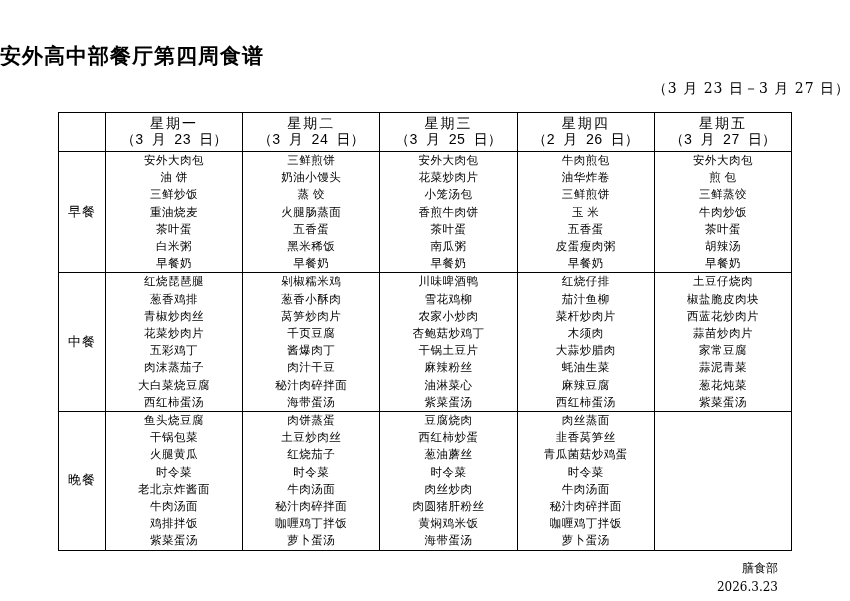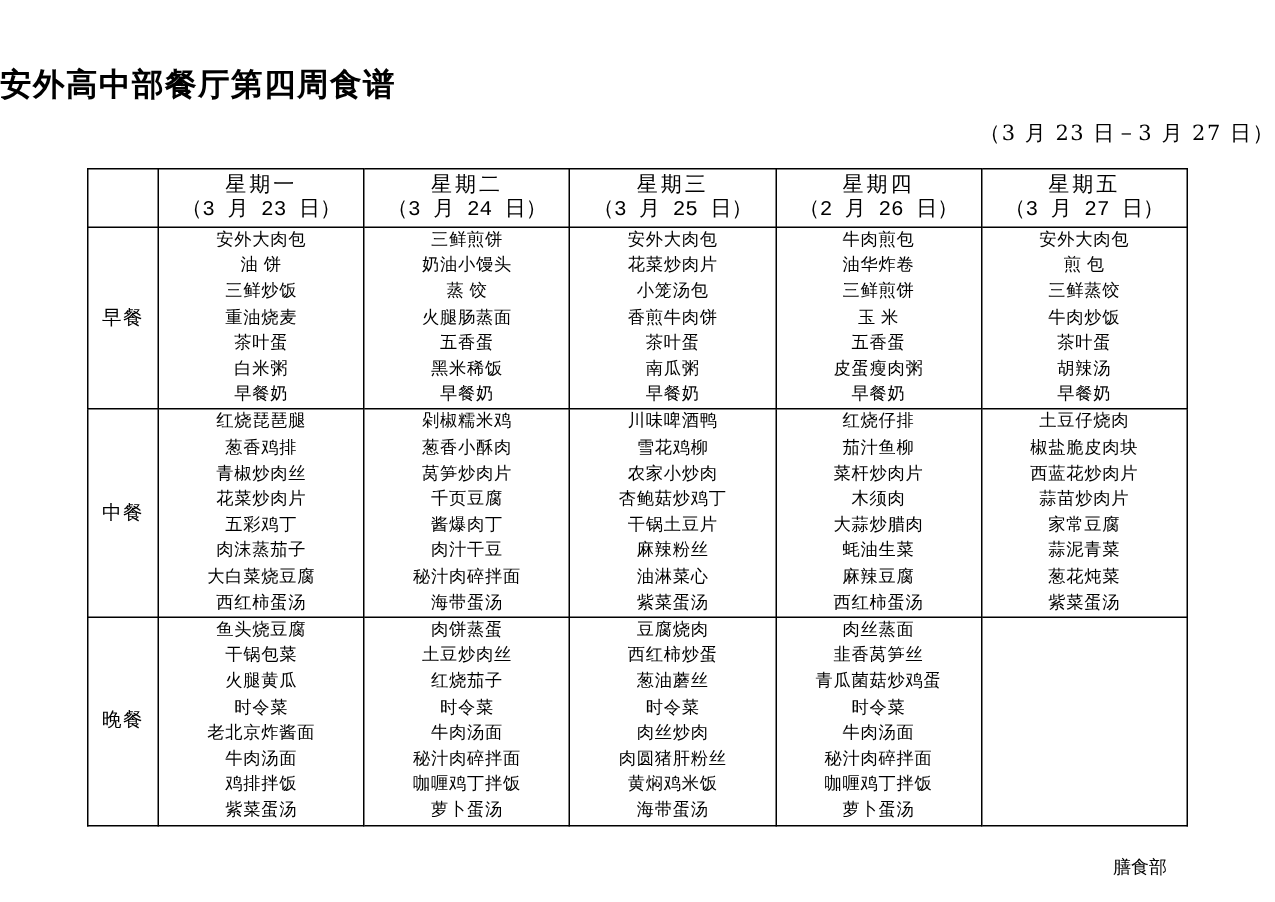--- a/index.html
+++ b/index.html
@@ -76,21 +76,21 @@
     line-height: 17.2px;
     padding: 4px 2px 5px 2px;
     font-family: Liberation Serif, serif;
     white-space: nowrap;
   }
   .dishes div {
     letter-spacing: 0.5px;
   }
   .footer {
     width: 734px;
-    margin: 18px auto 0 auto;
+    margin: 8px auto 0 auto;
     text-align: right;
     font-size: 12px;
     line-height: 19px;
     font-family: "DejaVu Serif", "Liberation Serif", serif;
     padding-right: 14px;
     box-sizing: border-box;
   }
 </style>
 </head>
 <body>
@@ -277,15 +277,16 @@
             <div>咖喱鸡丁拌饭</div>
             <div>萝卜蛋汤</div>
           </td>
         <td class="dishes"></td>
       </tr>
     </tbody>
   </table>
 
   <div class="footer">
     <div>膳食部</div>
+    <div>2026.3.23</div>
   </div>
 
 </div>
 
 </body></html>

